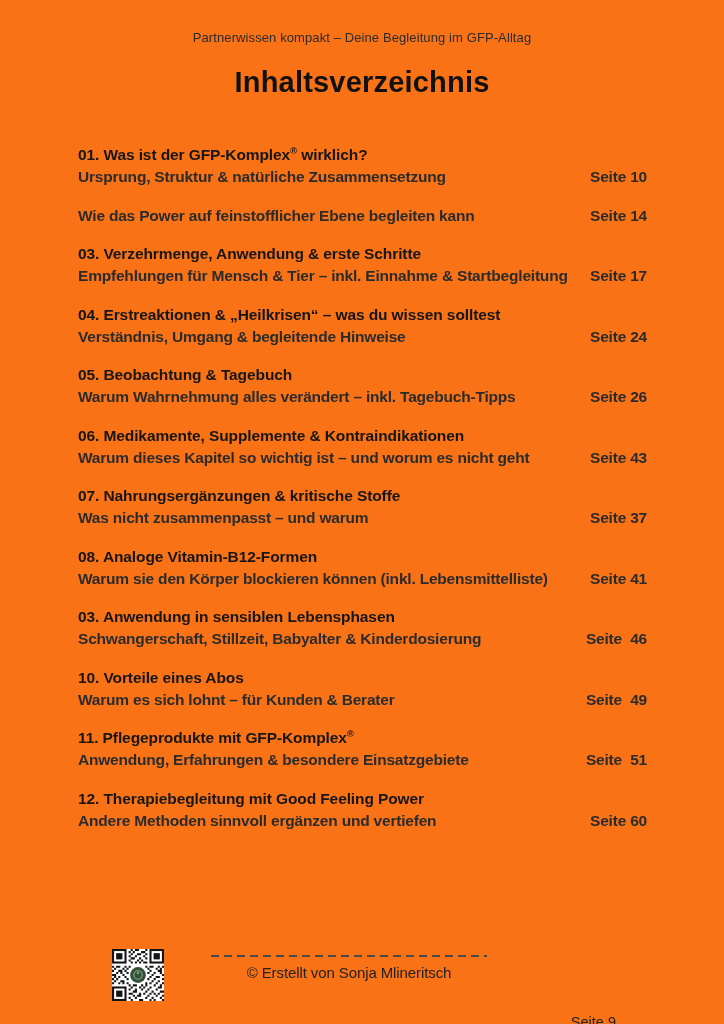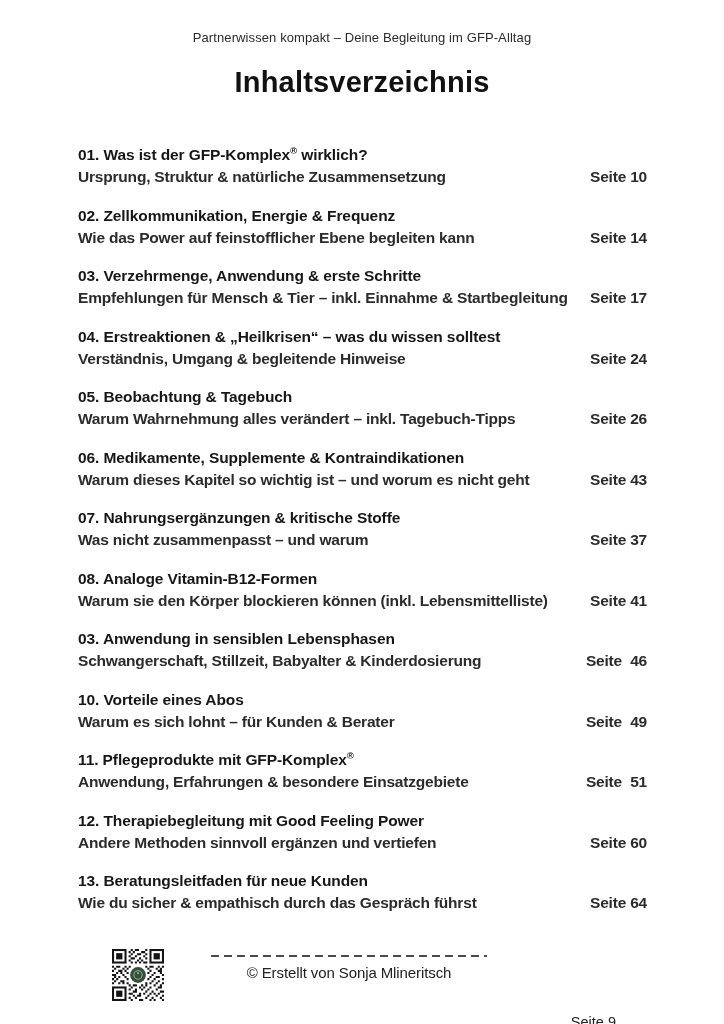--- a/index.html
+++ b/index.html
@@ -1,21 +1,21 @@
 <!DOCTYPE html>
 <html><head>
 <meta charset="utf-8">
 <style>
   html, body { margin: 0; padding: 0; background: #e9e9e9; }
   .page {
     position: relative;
     width: 724px;
     height: 1024px;
     margin: 0 auto;
-    background: #ffffff;
+    background: #f97316;
     font-family: "Liberation Sans", sans-serif;
     color: #1f1f1f;
     overflow: hidden;
   }
   .doc-header {
     position: absolute;
     top: 30px; left: 0; right: 0;
     text-align: center;
     font-size: 13px;
     letter-spacing: 0.1px;
@@ -93,21 +93,20 @@
 
   <div class="toc">
     <div class="toc-entry">
       <div class="toc-title">01. Was ist der GFP-Komplex<sup class="reg">®</sup> wirklich?</div>
       <div class="sub-row">
         <span class="toc-subtitle">Ursprung, Struktur &amp; natürliche Zusammensetzung</span>
         <span class="toc-page">Seite 10</span>
       </div>
     </div>
     <div class="toc-entry">
-      <div class="toc-title">02. Zellkommunikation, Energie &amp; Frequenz</div>
       <div class="sub-row">
         <span class="toc-subtitle">Wie das Power auf feinstofflicher Ebene begleiten kann</span>
         <span class="toc-page">Seite 14</span>
       </div>
     </div>
     <div class="toc-entry">
       <div class="toc-title">03. Verzehrmenge, Anwendung &amp; erste Schritte</div>
       <div class="sub-row">
         <span class="toc-subtitle">Empfehlungen für Mensch &amp; Tier – inkl. Einnahme &amp; Startbegleitung</span>
         <span class="toc-page">Seite 17</span>
@@ -167,27 +166,20 @@
       <div class="sub-row">
         <span class="toc-subtitle">Anwendung, Erfahrungen &amp; besondere Einsatzgebiete</span>
         <span class="toc-page">Seite  51</span>
       </div>
     </div>
     <div class="toc-entry">
       <div class="toc-title">12. Therapiebegleitung mit Good Feeling Power</div>
       <div class="sub-row">
         <span class="toc-subtitle">Andere Methoden sinnvoll ergänzen und vertiefen</span>
         <span class="toc-page">Seite 60</span>
-      </div>
-    </div>
-    <div class="toc-entry">
-      <div class="toc-title">13. Beratungsleitfaden für neue Kunden</div>
-      <div class="sub-row">
-        <span class="toc-subtitle">Wie du sicher &amp; empathisch durch das Gespräch führst</span>
-        <span class="toc-page">Seite 64</span>
       </div>
     </div>
   </div>
 
   <svg class="qr" viewBox="0 0 25 25" xmlns="http://www.w3.org/2000/svg">
     <rect x="0" y="0" width="25" height="25" fill="#ffffff"></rect>
 
     <rect x="0" y="0" width="7" height="7" fill="#141414"></rect>
       <rect x="1" y="1" width="5" height="5" fill="#ffffff"></rect>
       <rect x="2" y="2" width="3" height="3" fill="#141414"></rect>

